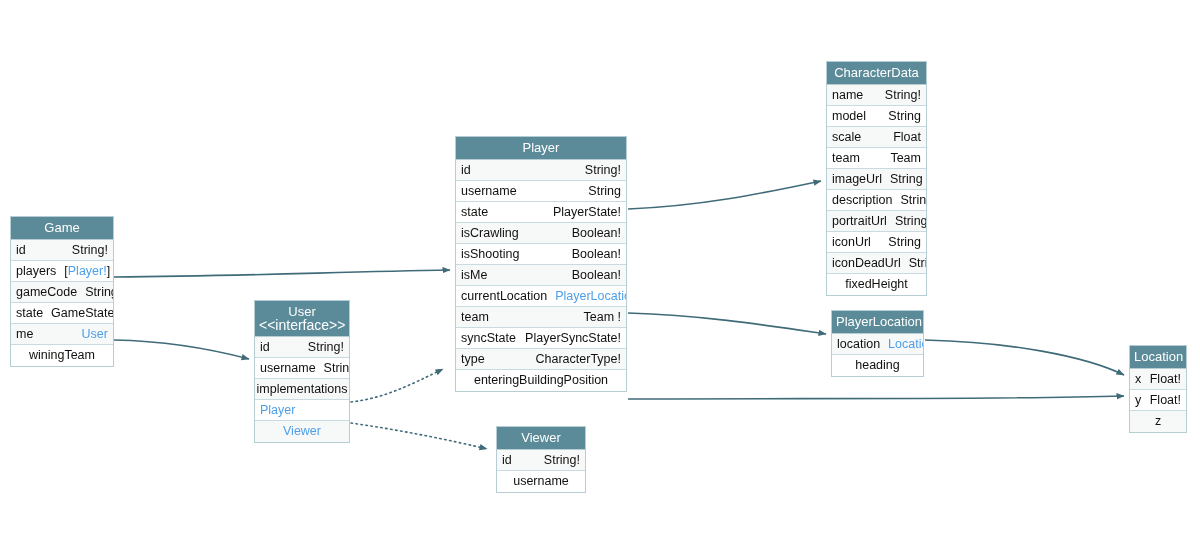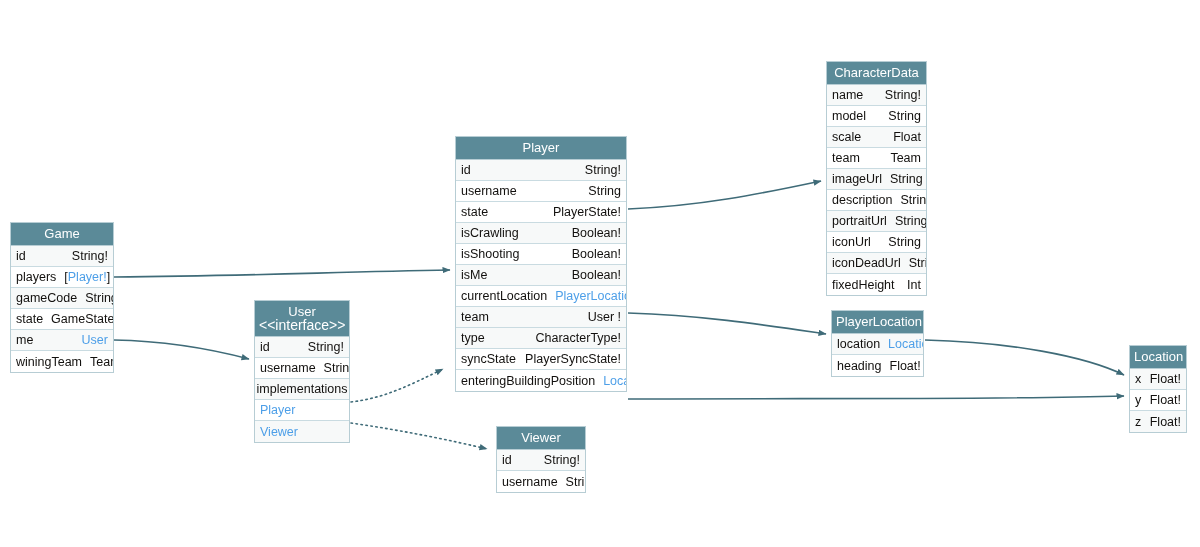--- a/index.html
+++ b/index.html
@@ -56,21 +56,21 @@
     line-height: 20px;
     font-size: 12.5px;
     color: #12100e;
     padding: 0 5px;
     display: flex;
     align-items: center;
     justify-content: space-between;
     white-space: nowrap;
     overflow: hidden;
   }
-  .row:last-child { border-bottom: none; }
+  .row:last-child { border-bottom: none; flex-direction: column; }
   .row.alt { background: #ffffff; }
   .row .fname { text-align: left; }
   .row .ftype { text-align: right; padding-left: 8px; }
   .row.center { justify-content: center; }
   .row.center .fname { text-align: left; }
   .row.single { justify-content: flex-start; }
   .ref { color: #4d9fe8; }
   .plain { color: #12100e; }
 </style>
 </head>
@@ -90,21 +90,21 @@
         <path d="M 628 209 C 700 206 760 194 821 181" fill="none" stroke="#3f6b78" stroke-width="1.6" stroke-linecap="butt" marker-end="url(#arrow)"></path>
         <path d="M 628 313 C 700 315 765 325 826 334" fill="none" stroke="#3f6b78" stroke-width="1.6" stroke-linecap="butt" marker-end="url(#arrow)"></path>
         <path d="M 925 340 C 1010 342 1085 356 1124 375" fill="none" stroke="#3f6b78" stroke-width="1.6" stroke-linecap="butt" marker-end="url(#arrow)"></path>
         <path d="M 628 399 C 800 398 980 400 1124 396" fill="none" stroke="#3f6b78" stroke-width="1.6" stroke-linecap="butt" marker-end="url(#arrow)"></path>
         <path d="M 351 402 C 385 398 410 385 443 369" fill="none" stroke="#3f6b78" stroke-width="1.6" stroke-dasharray="1.5,3.5" stroke-linecap="round" marker-end="url(#arrow)"></path>
         <path d="M 351 423 C 400 430 450 440 487 449" fill="none" stroke="#3f6b78" stroke-width="1.6" stroke-dasharray="1.5,3.5" stroke-linecap="round" marker-end="url(#arrow)"></path>
       </g>
   </svg>
 
   <div id="entity-layer">
-      <div class="entity" style="left: 10px; top: 222px; width: 104px;">
+      <div class="entity" style="left: 10px; top: 216px; width: 104px;">
         <div class="entity-header"><span>Game</span></div>
         <div class="row">
           <span class="fname">id</span>
           <span class="ftype">String!</span>
         </div>
         <div class="row alt">
           <span class="fname">players</span>
           <span class="ftype"><span class="plain">[</span><span class="ref">Player!</span><span class="plain">]</span></span>
         </div>
         <div class="row">
@@ -169,31 +169,31 @@
         <div class="row">
           <span class="fname">isMe</span>
           <span class="ftype">Boolean!</span>
         </div>
         <div class="row alt">
           <span class="fname">currentLocation</span>
           <span class="ftype"><span class="plain"></span><span class="ref">PlayerLocation</span></span>
         </div>
         <div class="row">
           <span class="fname">team</span>
-          <span class="ftype">User !</span>
+          <span class="ftype">Team !</span>
+        </div>
+        <div class="row alt">
+          <span class="fname">syncState</span>
+          <span class="ftype">PlayerSyncState!</span>
         </div>
         <div class="row">
           <span class="fname">type</span>
           <span class="ftype">CharacterType!</span>
         </div>
         <div class="row alt">
-          <span class="fname">syncState</span>
-          <span class="ftype">PlayerSyncState!</span>
-        </div>
-        <div class="row alt">
           <span class="fname">enteringBuildingPosition</span>
           <span class="ftype"><span class="plain"></span><span class="ref">Location</span><span class="plain"></span></span>
         </div>
       </div>
       <div class="entity" style="left: 496px; top: 426px; width: 90px;">
         <div class="entity-header"><span>Viewer</span></div>
         <div class="row">
           <span class="fname">id</span>
           <span class="ftype">String!</span>
         </div>

